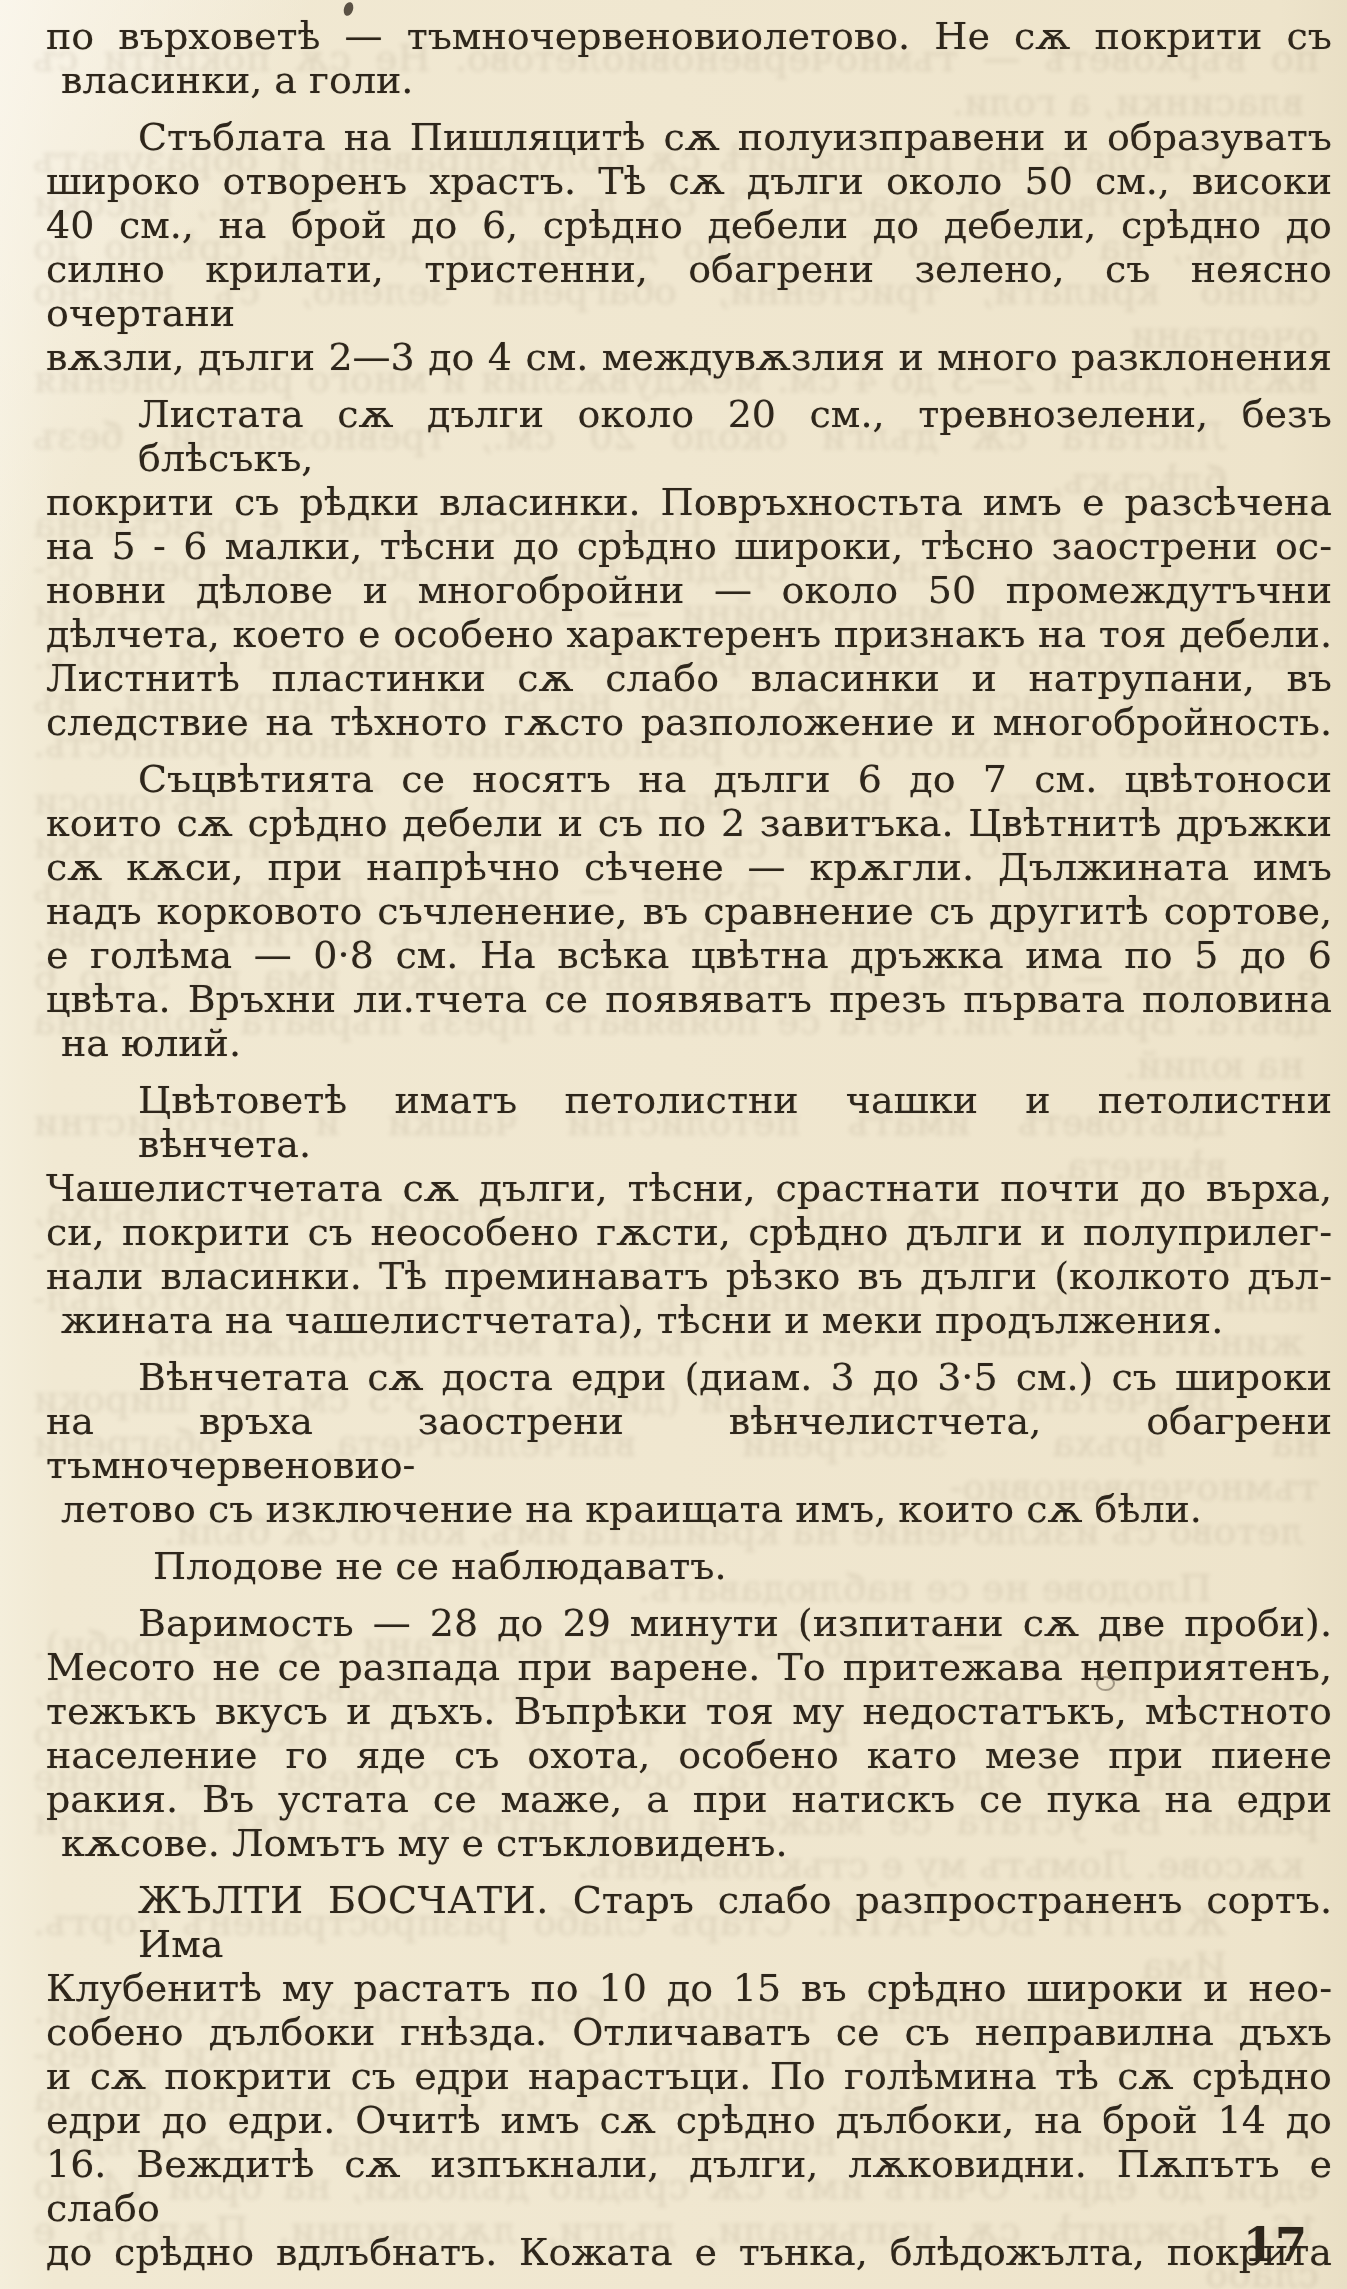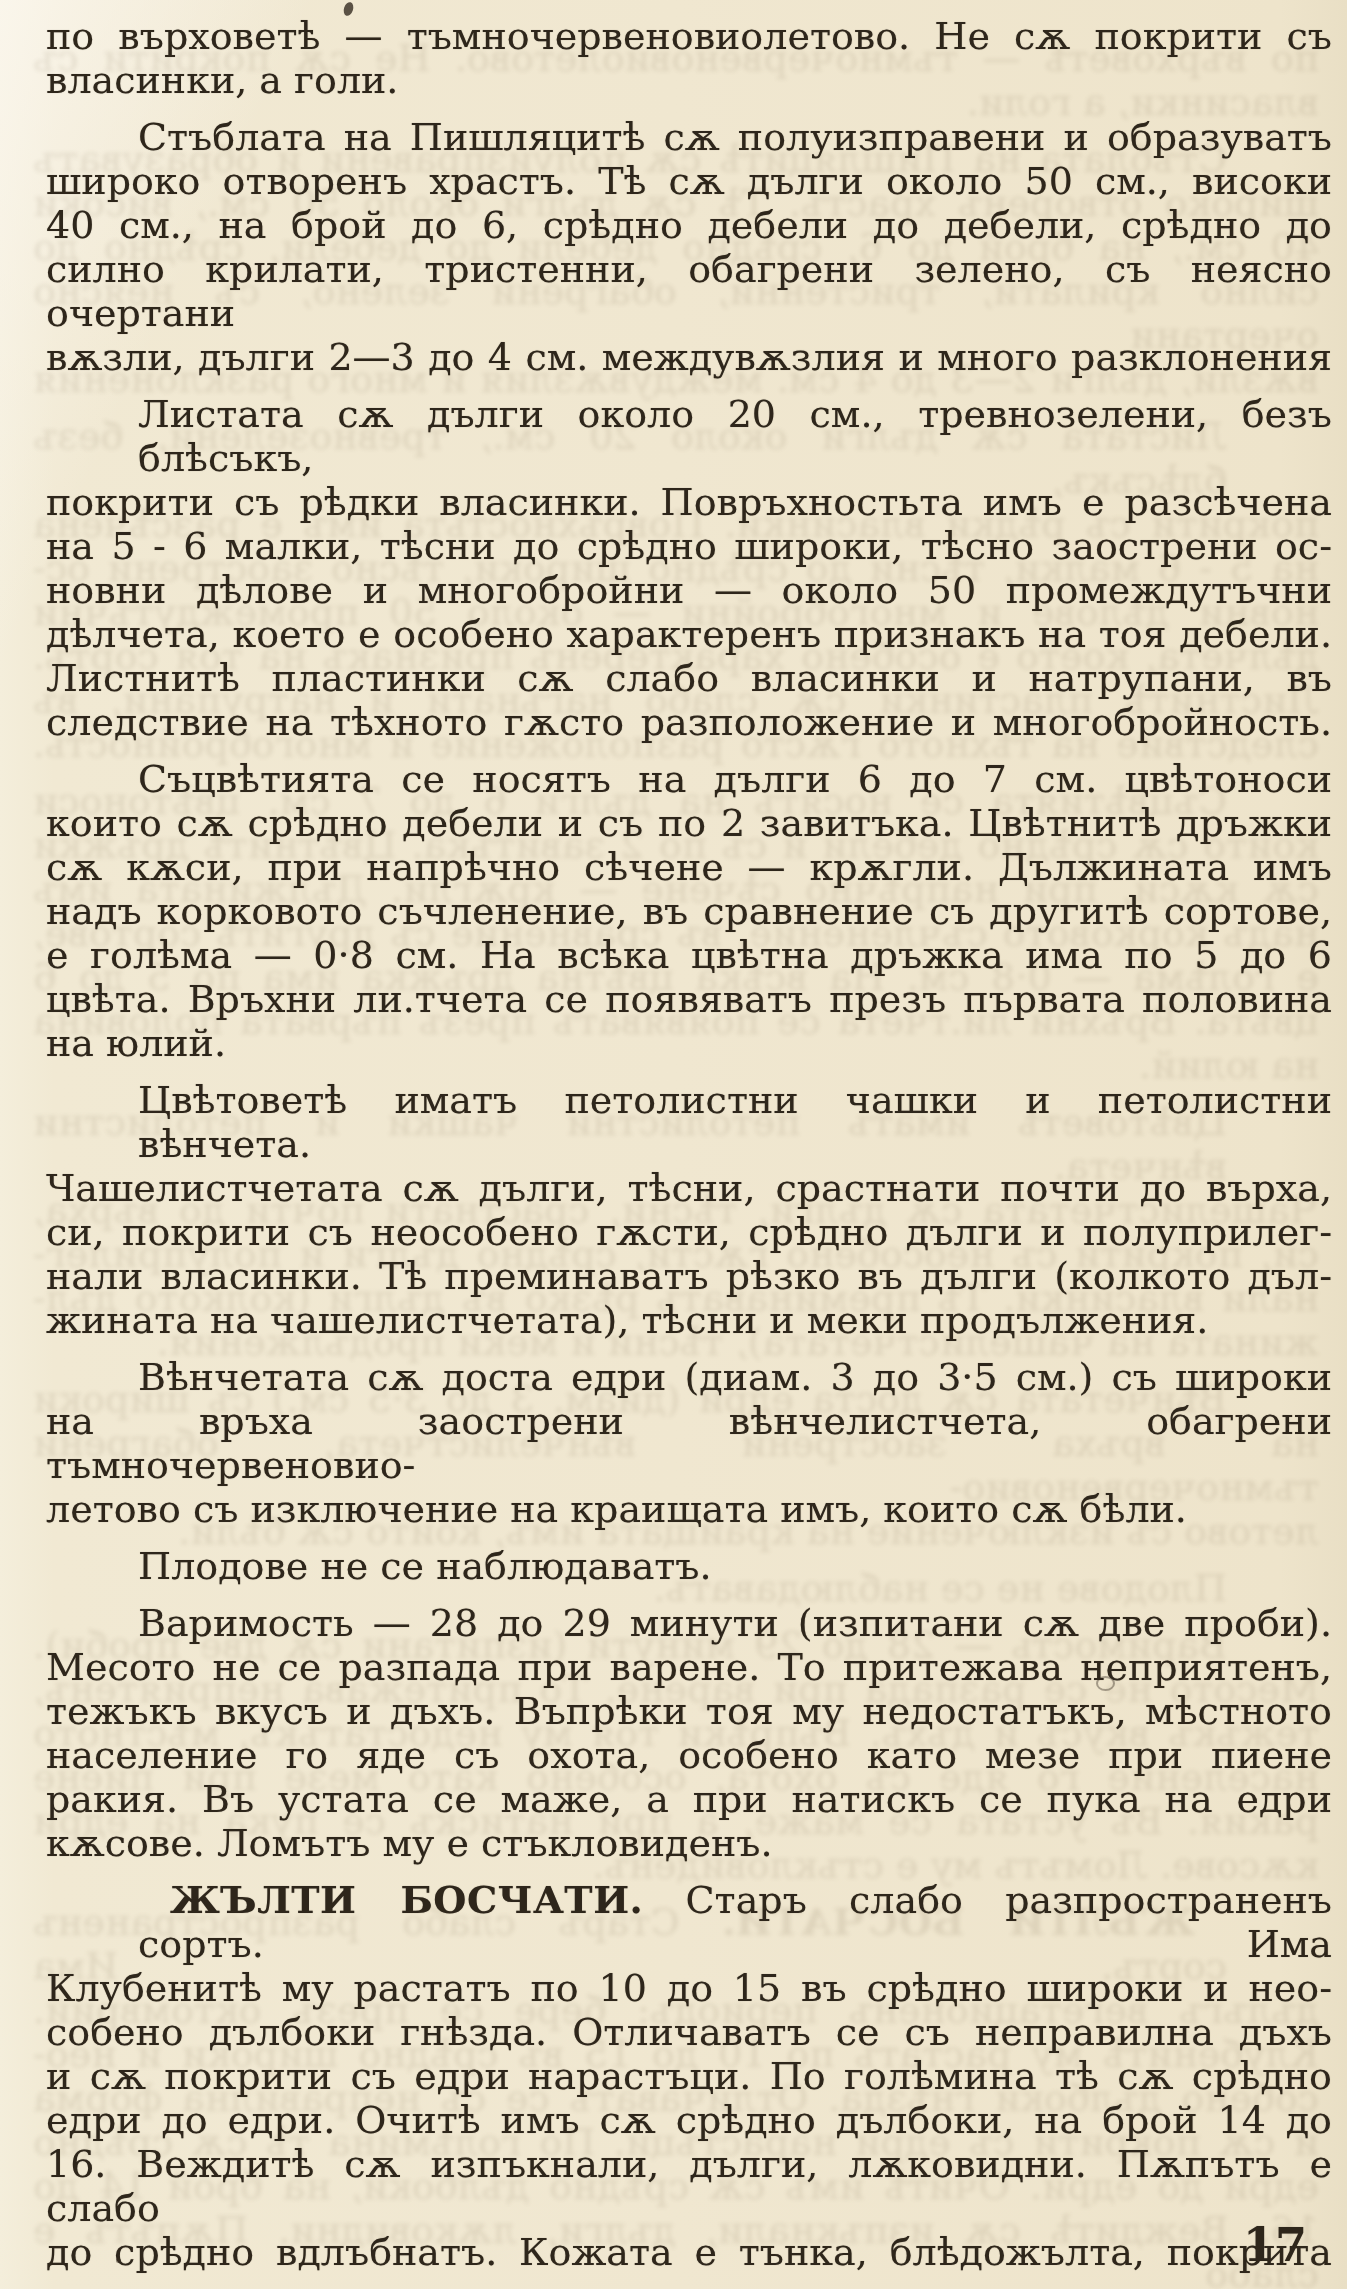--- a/index.html
+++ b/index.html
@@ -20,23 +20,23 @@
   .para + .para{margin-top:13px;}
   .line{
     display:block;
     font-size:38px;line-height:44px;
     text-align:justify;
     text-align-last:justify;
     text-justify:inter-word;
     text-shadow:0 0 1px rgba(46,38,27,.38);
     white-space:normal;
   }
-  .line.natural{text-align-last:left;}
+  .line.natural{text-align-last:left;margin-left:15px;}
   .para.indent .line:first-child{padding-left:92px;}
-  .lead{font-weight:700;letter-spacing:.5px;margin-left:32px;}
+  .lead{font-weight:400;letter-spacing:.5px;}
   .page-number{
     position:absolute;top:2220px;right:40px;z-index:2;
     font-size:46px;line-height:50px;font-weight:700;
     text-shadow:0 0 1px rgba(46,38,27,.4);
   }
   
   .bleed-layer{
     position:absolute;inset:0;z-index:1;
     opacity:.13;
     filter:blur(2.2px);

